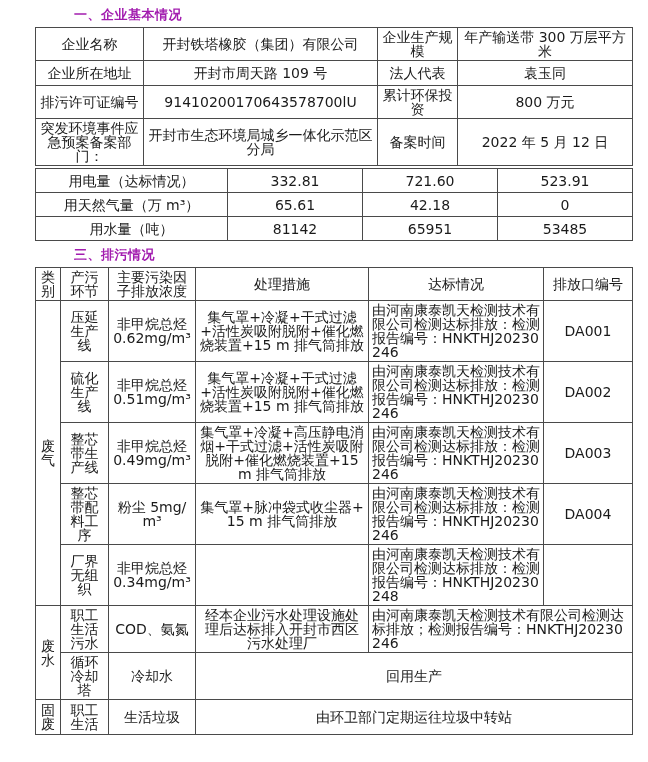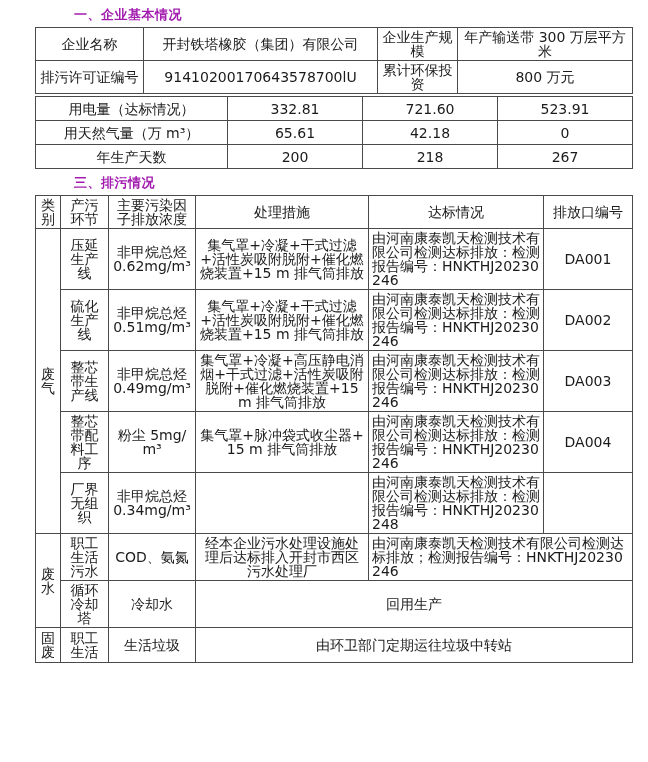--- a/index.html
+++ b/index.html
@@ -105,24 +105,36 @@
         <col class="c4">
       </colgroup>
     <tbody>
       <tr>
         <td>企业名称</td>
         <td>开封铁塔橡胶（集团）有限公司</td>
         <td>企业生产规模</td>
         <td>年产输送带 300 万层平方米</td>
       </tr>
       <tr>
+        <td>企业所在地址</td>
+        <td>开封市周天路 109 号</td>
+        <td>法人代表</td>
+        <td>袁玉同</td>
+      </tr>
+      <tr>
         <td>排污许可证编号</td>
         <td>91410200170643578700lU</td>
         <td>累计环保投资</td>
         <td>800 万元</td>
+      </tr>
+      <tr>
+        <td style="height:36px">突发环境事件应急预案备案部门：</td>
+        <td>开封市生态环境局城乡一体化示范区分局</td>
+        <td>备案时间</td>
+        <td>2022 年 5 月 12 日</td>
       </tr>
     </tbody>
   </table>
 
 
   <table class="doc t2">
     <colgroup>
         <col class="c1">
         <col class="c2">
         <col class="c3">
@@ -135,24 +147,24 @@
         <td>721.60</td>
         <td>523.91</td>
       </tr>
       <tr>
         <td>用天然气量（万 m³）</td>
         <td>65.61</td>
         <td>42.18</td>
         <td>0</td>
       </tr>
       <tr>
-        <td>年生产天数</td>
-        <td>200</td>
-        <td>218</td>
-        <td>267</td>
+        <td>用水量（吨）</td>
+        <td>81142</td>
+        <td>65951</td>
+        <td>53485</td>
       </tr>
     </tbody>
   </table>
 
   <div class="section-heading sec3">三、排污情况</div>
 
   <table class="doc t3">
     <colgroup>
         <col class="c1">
         <col class="c2">

